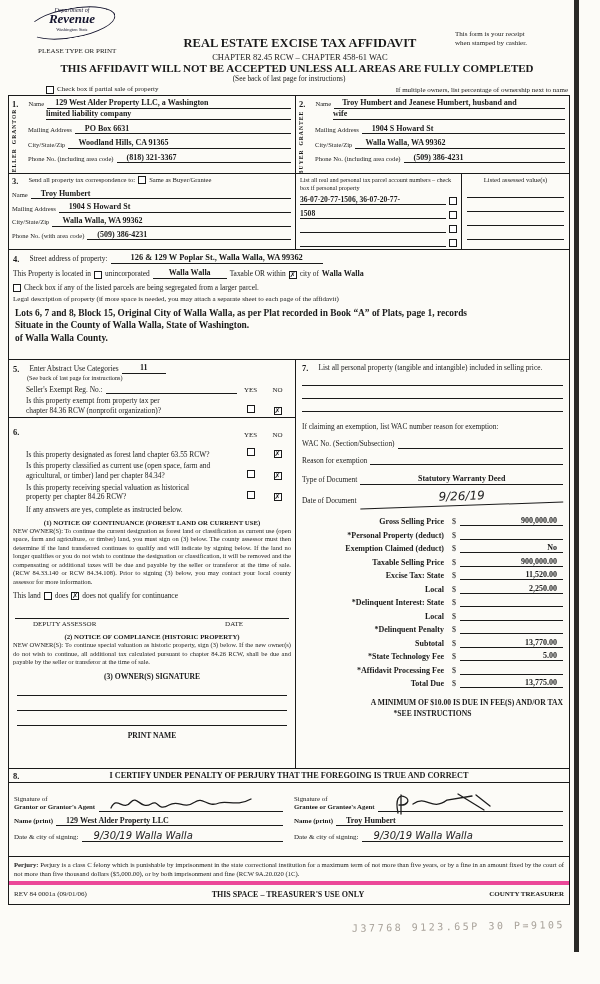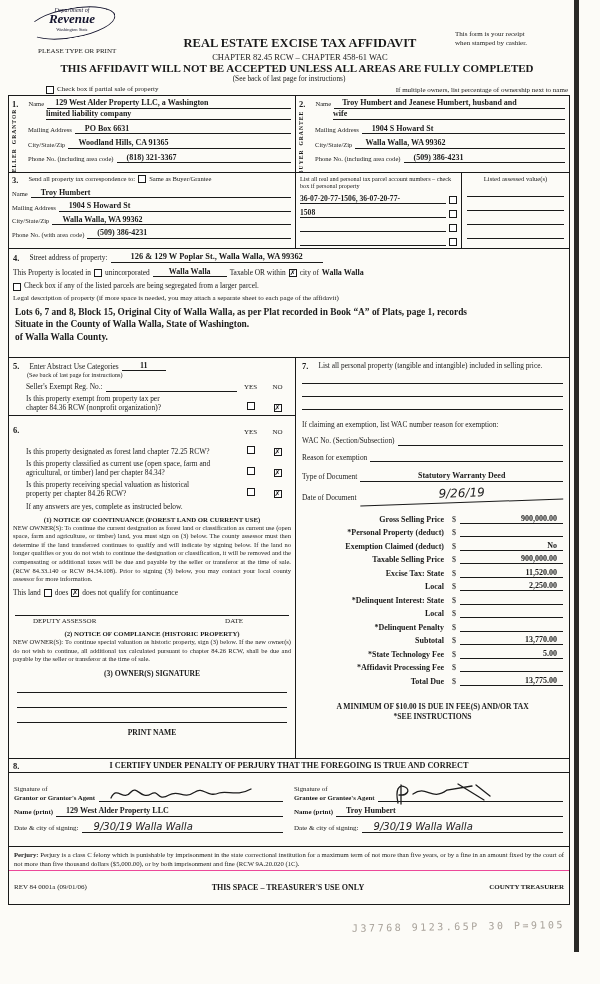--- a/index.html
+++ b/index.html
@@ -80,21 +80,21 @@
   .r8body { flex:1; display:flex; }
   .r8half { width:50%; padding:3px 6px 2px 5px; overflow:hidden; }
   .sigrow { display:flex; align-items:flex-end; height:26px; }
   .siglbl { font-size:6.8px; line-height:1.25; flex:none; }
   .sigarea { flex:1; position:relative; border-bottom:1px solid #1a1a1a; height:24px; margin-left:4px; }
   .sigarea svg { position:absolute; left:8px; bottom:-5px; }
   .hand { font-family:"DejaVu Sans",sans-serif; font-style:italic; font-size:12px; font-weight:normal;
           transform:rotate(-2deg); color:#222; }
   .hand2 { font-family:"DejaVu Sans",sans-serif; font-style:italic; font-size:10px; padding-left:12px; color:#222; }
   .perj { padding:3px 5px 0 5px; height:24px; overflow:hidden; font-size:6.7px; line-height:1.35; text-align:justify; }
-  .foot { flex:1; border-top:1px solid #ec4899; display:flex; align-items:center; padding:12px 5px; }
+  .foot { flex:1; border-top:4px solid #ec4899; display:flex; align-items:center; padding:5px 5px; }
   .stamp { font-family:"DejaVu Sans Mono",monospace; font-size:10px; color:#a8a29a;
            letter-spacing:2.5px; transform:rotate(-1deg); }
   .scan-strip { background:#2a2927; }
 </style>
 </head>
 <body>
 
 <div class="page">
 
   <div class="abs scan-strip" style="left:574px;top:0;width:5px;height:952px;"></div>
@@ -289,21 +289,21 @@
           </div>
         </div>
 
         <div class="sec6">
           <div class="qrow" style="margin-top:0;">
             <div class="qtext"><span class="secnum">6.</span></div>
             <div class="ycol l7">YES</div>
             <div class="ncol l7">NO</div>
           </div>
           <div class="qrow">
-            <div class="qtext qindent l75">Is this property designated as forest land chapter 72.25 RCW?</div>
+            <div class="qtext qindent l75">Is this property designated as forest land chapter 63.55 RCW?</div>
             <div class="ycol"><span class="cb"></span></div>
             <div class="ncol"><span class="cb">✗</span></div>
           </div>
           <div class="qrow">
             <div class="qtext qindent">
               <div class="l75">Is this property classified as current use (open space, farm and</div>
               <div class="l75">agricultural, or timber) land per chapter 84.34?</div>
             </div>
             <div class="ycol"><span class="cb"></span></div>
             <div class="ncol"><span class="cb">✗</span></div>
@@ -426,21 +426,21 @@
               <span class="ml">*Affidavit Processing Fee</span>
               <span class="mc">$</span>
               <span class="mv ln"></span>
             </div>
           <div class="mrow">
               <span class="ml">Total Due</span>
               <span class="mc">$</span>
               <span class="mv ln">13,775.00</span>
             </div>
         </div>
-        <div class="min b center" style="margin-top:16px;">A MINIMUM OF $10.00 IS DUE IN FEE(S) AND/OR TAX</div>
+        <div class="min b center" style="margin-top:10px;text-align:right;">A MINIMUM OF $10.00 IS DUE IN FEE(S) AND/OR TAX</div>
         <div class="min b center">*SEE INSTRUCTIONS</div>
       </div>
     </div>
 
     <div class="r8">
       <div class="r8head">
         <span class="secnum abs" style="left:4px;top:2px;">8.</span>
         <div class="b center cert">I CERTIFY UNDER PENALTY OF PERJURY THAT THE FOREGOING IS TRUE AND CORRECT</div>
       </div>
       <div class="r8body">

